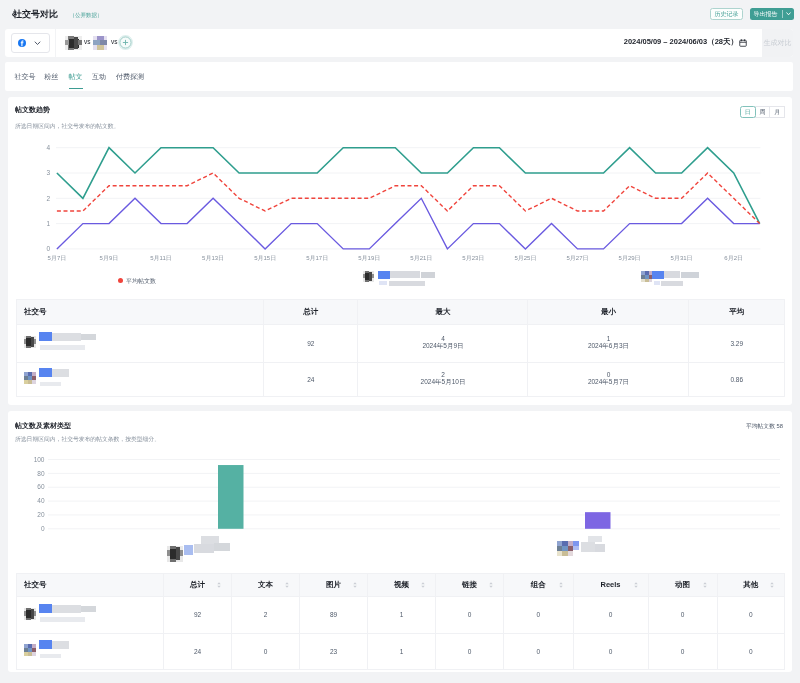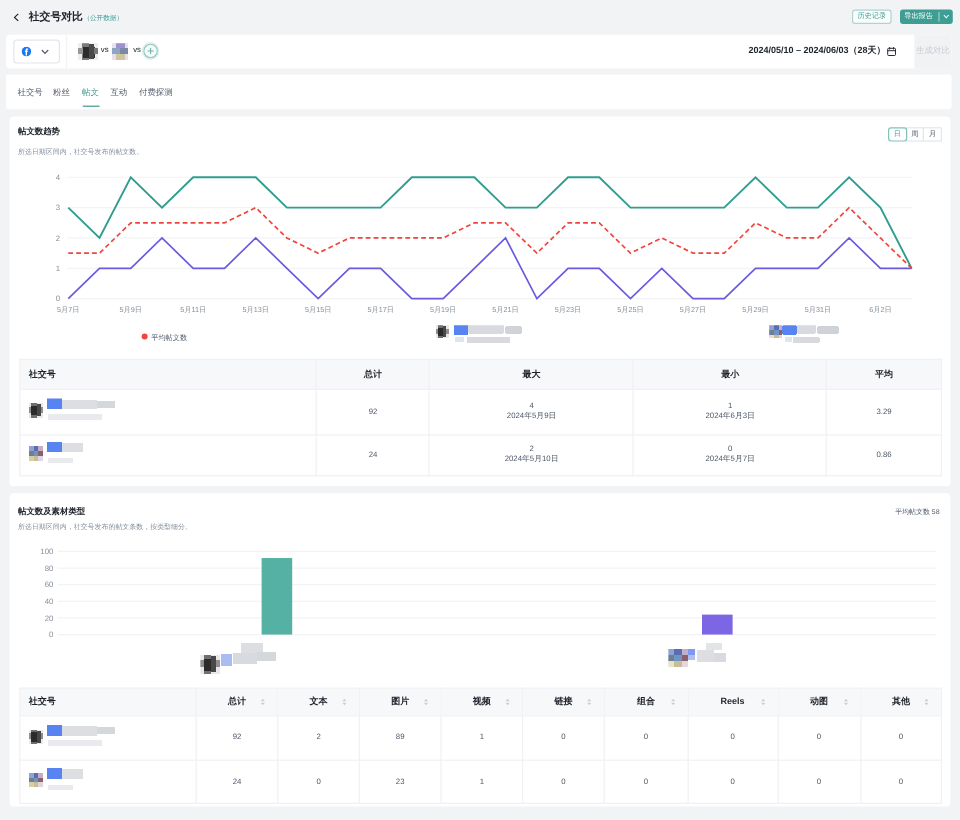--- a/index.html
+++ b/index.html
@@ -1,19 +1,19 @@
 <!DOCTYPE html>
 <html><head>
 <meta charset="utf-8">
 <style>
 * { margin:0; padding:0; box-sizing:border-box; }
 html,body { width:800px; height:683px; background:#f2f3f5; font-family:"Liberation Sans",sans-serif; overflow:hidden; position:relative; }
 
 
-#ptitle { position:absolute; left:24px; top:8px; font-size:9px; font-weight:bold; color:#1d2129; }
+#ptitle { position:absolute; left:13px; top:8px; font-size:9px; font-weight:bold; color:#1d2129; }
 #psub { position:absolute; left:69.5px; top:11.5px; font-size:5.5px; color:#3d9c92; }
 #btn-history { position:absolute; left:710px; top:8px; width:33px; height:12px; border:0.8px solid #aed4cf; border-radius:2.5px; background:#fcfefd; color:#3d9c92; font-size:6px; line-height:11px; text-align:center; }
 #btn-export { position:absolute; left:749.5px; top:7.5px; width:44.5px; height:12.5px; border-radius:2.5px; background:#3f9e94; color:#fff; font-size:6px; }
 #btn-export .t { position:absolute; left:0; top:0; width:32px; text-align:center; line-height:12.5px;}
 #btn-export .d { position:absolute; left:32px; top:2.5px; width:0.8px; height:7.5px; background:rgba(255,255,255,.5); }
 
 
 #selbar { position:absolute; left:0; top:28.5px; width:800px; height:28.5px; }
 #selbg { position:absolute; left:5px; top:0; width:788px; height:28.5px; background:#fff; border-radius:3px; }
 #fbdrop { position:absolute; left:11px; top:4px; width:39px; height:20px; background:#fff; border:0.8px solid #e5e6eb; border-radius:3px; }
@@ -94,21 +94,21 @@
     <rect x="0" y="4" width="7" height="5" fill="#8ea4c2"></rect>
     <rect x="7" y="4" width="7" height="5" fill="#7d88a8"></rect>
     <rect x="4" y="9" width="7" height="5" fill="#cfc49b"></rect>
   </svg>
   <div class="vs" style="left:111px;">vs</div>
   <svg style="position:absolute;left:118px;top:6.5px" width="15" height="15">
       <circle cx="7.5" cy="7.5" r="6.8" fill="none" stroke="#ddefed" stroke-width="1.2"></circle>
       <circle cx="7.5" cy="7.5" r="5.6" fill="#f6fbfa" stroke="#8ec4bd" stroke-width="0.9"></circle>
       <path d="M7.5 4.9 L7.5 10.1 M4.9 7.5 L10.1 7.5" stroke="#6db3ab" stroke-width="0.9"></path>
     </svg>
-  <div id="daterange">2024/05/10 – 2024/06/03（28天）</div>
+  <div id="daterange">2024/05/09 – 2024/06/03（28天）</div>
   <svg width="8" height="8" viewBox="0 0 16 16" style="position:absolute;left:739px;top:10.5px;">
       <rect x="1.5" y="2.5" width="13" height="12" rx="1.5" fill="none" stroke="#1d2129" stroke-width="1.6"></rect>
       <path d="M4.8 0.5 L4.8 4.5 M11.2 0.5 L11.2 4.5 M1.5 6.5 L14.5 6.5" stroke="#1d2129" stroke-width="1.6"></path>
     </svg>
   <div id="gencmp">生成对比</div>
 </div>
 
 <div id="tabs"></div>
 <div class="tab" style="left:14.6px;">社交号</div>
 <div class="tab" style="left:44.2px;">粉丝</div>

